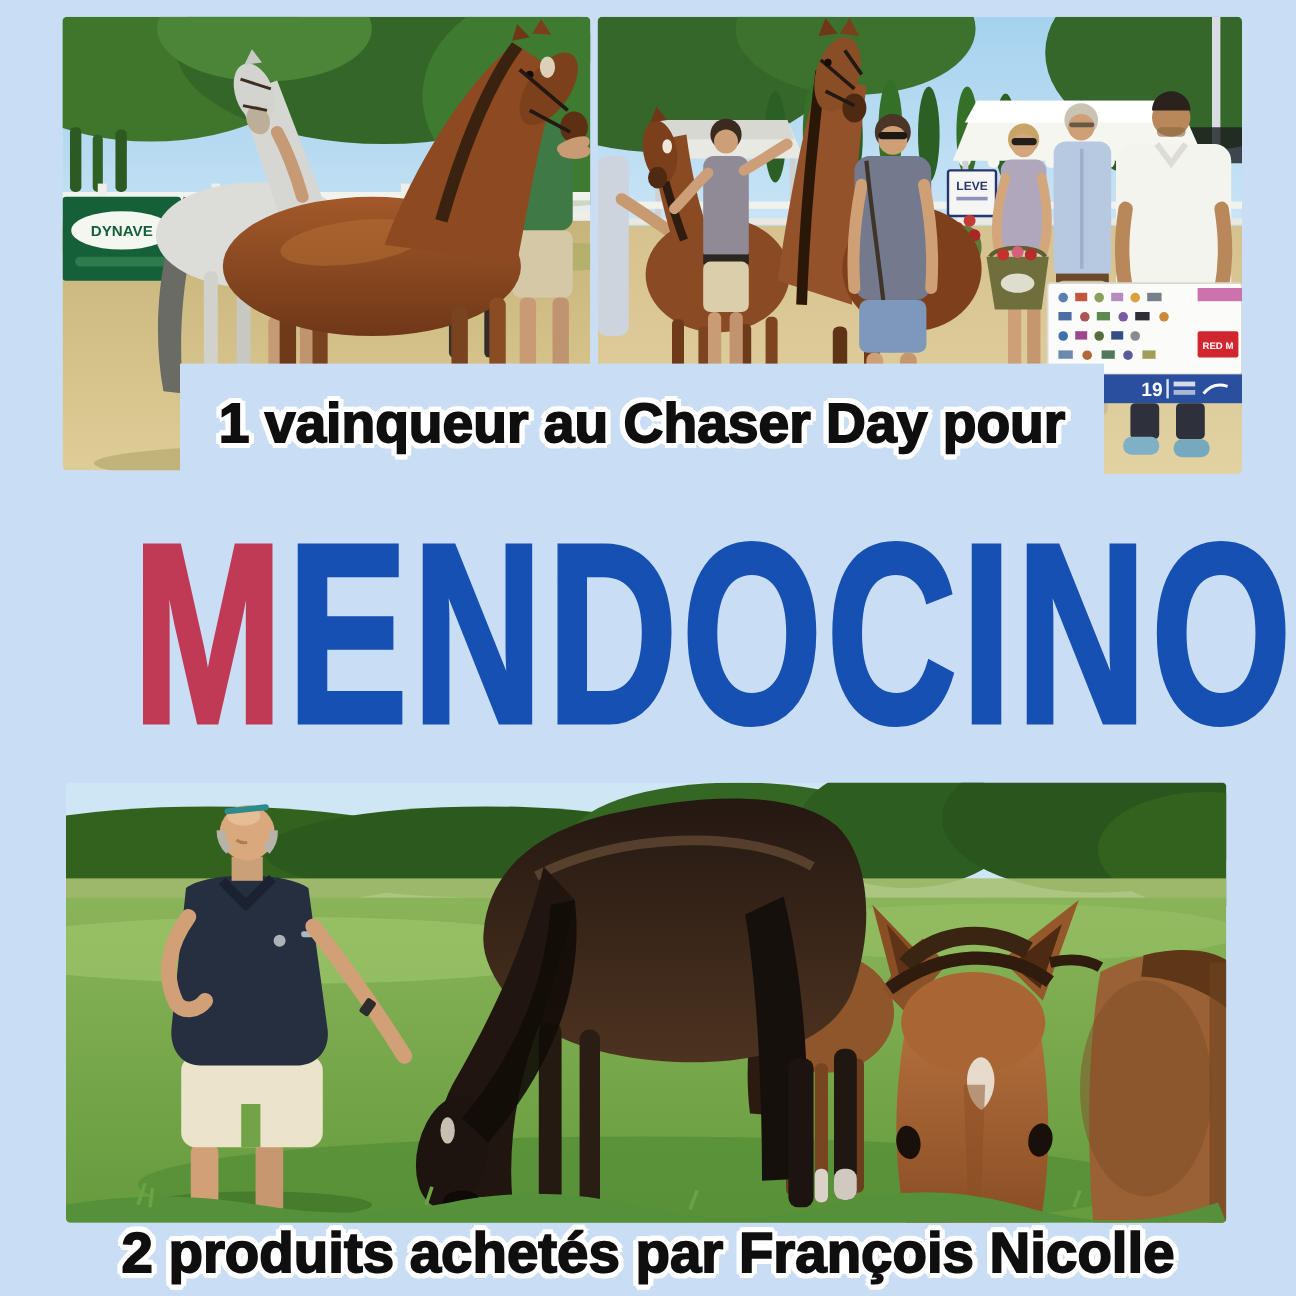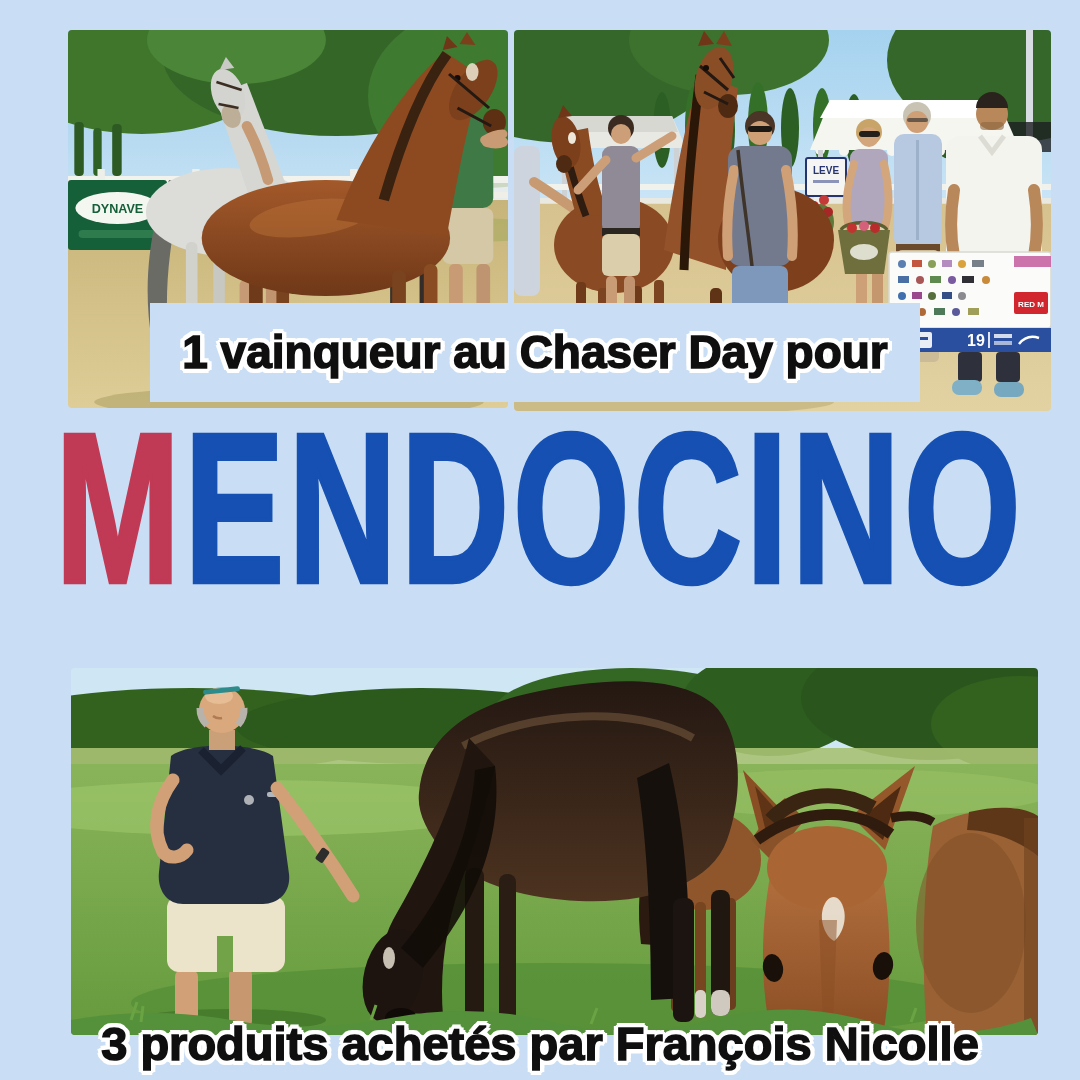--- a/index.html
+++ b/index.html
@@ -1,21 +1,21 @@
 <!DOCTYPE html>
 <html><head>
 <meta charset="utf-8">
 <style>
   html,body{margin:0;padding:0;}
   .canvas{
     position:relative; width:1080px; height:1080px; overflow:hidden;
     background:#c9def4;
     font-family:"Liberation Sans", sans-serif;
   }
-  figure.photo{position:absolute; margin:16px; overflow:hidden; border-radius:4px;}
+  figure.photo{position:absolute; margin:0; overflow:hidden; border-radius:4px;}
   figure.photo svg{display:block; width:100%; height:100%;}
   .photo-tl{left:52px; top:14px; width:440px; height:378px;}
   .photo-tr{left:498px; top:14px; width:537px; height:381px;}
   .photo-bottom{left:55px; top:652px; width:967px; height:367px;}
 
   .stroke-white{
     text-shadow:
       4px 0 0 #fff,-4px 0 0 #fff,0 4px 0 #fff,0 -4px 0 #fff,
       3px 3px 0 #fff,-3px 3px 0 #fff,3px -3px 0 #fff,-3px -3px 0 #fff,
       5px 2px 0 #fff,-5px 2px 0 #fff,5px -2px 0 #fff,-5px -2px 0 #fff,
@@ -24,22 +24,22 @@
   .caption-band{
     position:absolute; left:150px; top:303px; width:770px; height:99px;
     background:#c9def4;
     display:flex; flex-direction:column; align-items:center; justify-content:center;
   }
   .caption-line{
     font-size:46px; font-weight:700; line-height:1.04; color:#0f0f0f;
     -webkit-text-stroke:1.5px #0f0f0f; white-space:nowrap;
   }
   .title{
-    position:absolute; left:0; top:394px; width:100%; height:186px;
-    display:flex; align-items:center; justify-content:center;
+    position:absolute; left:0; top:414px; width:100%; height:186px;
+    display:flex; align-items:center; justify-content:flex-end;
   }
   .title-scale{
     transform:scaleY(1.42); transform-origin:center;
     font-size:150px; font-weight:700; letter-spacing:4px; line-height:1; white-space:nowrap;
   }
   .title-initial{color:#c03a55; -webkit-text-stroke:3px #c03a55;}
   .title-rest{color:#1550b2; -webkit-text-stroke:3px #1550b2;}
   .subtitle{
     position:absolute; left:0; top:572px; width:100%; text-align:center;
     font-size:50px; font-weight:700; color:#1254bd; -webkit-text-stroke:1.5px #1254bd;
@@ -497,15 +497,15 @@
         <ellipse cx="812" cy="298" rx="10" ry="14" fill="#1a100a" transform="rotate(10 812 298)"></ellipse>
         <path d="M748,252 L766,252 L762,355 L752,355 Z" fill="#8a4e24" opacity="0.5"></path>
       </g>
       <g>
         <path d="M0,352 Q80,338 160,352 T320,350 T480,354 T640,352 T800,354 T960,350 L967,367 L0,367 Z" fill="#55913a"></path>
         <path d="M60,352 l6,-18 M70,354 l2,-16 M300,352 l5,-15 M520,356 l6,-16 M840,354 l5,-14" stroke="#6aa344" stroke-width="3" fill="none"></path>
       </g>
     </svg>
   </figure>
 
-  <div class="bottom-caption stroke-white" style="color: rgb(15, 15, 15); -webkit-text-stroke: 1.5px rgb(15, 15, 15);">3 produits achetés par François Nicolle</div>
+  <div class="bottom-caption stroke-white" style="color: rgb(15, 15, 15); -webkit-text-stroke: 1.5px rgb(15, 15, 15);">2 produits achetés par François Nicolle</div>
 
 </div>
 
 </body></html>

